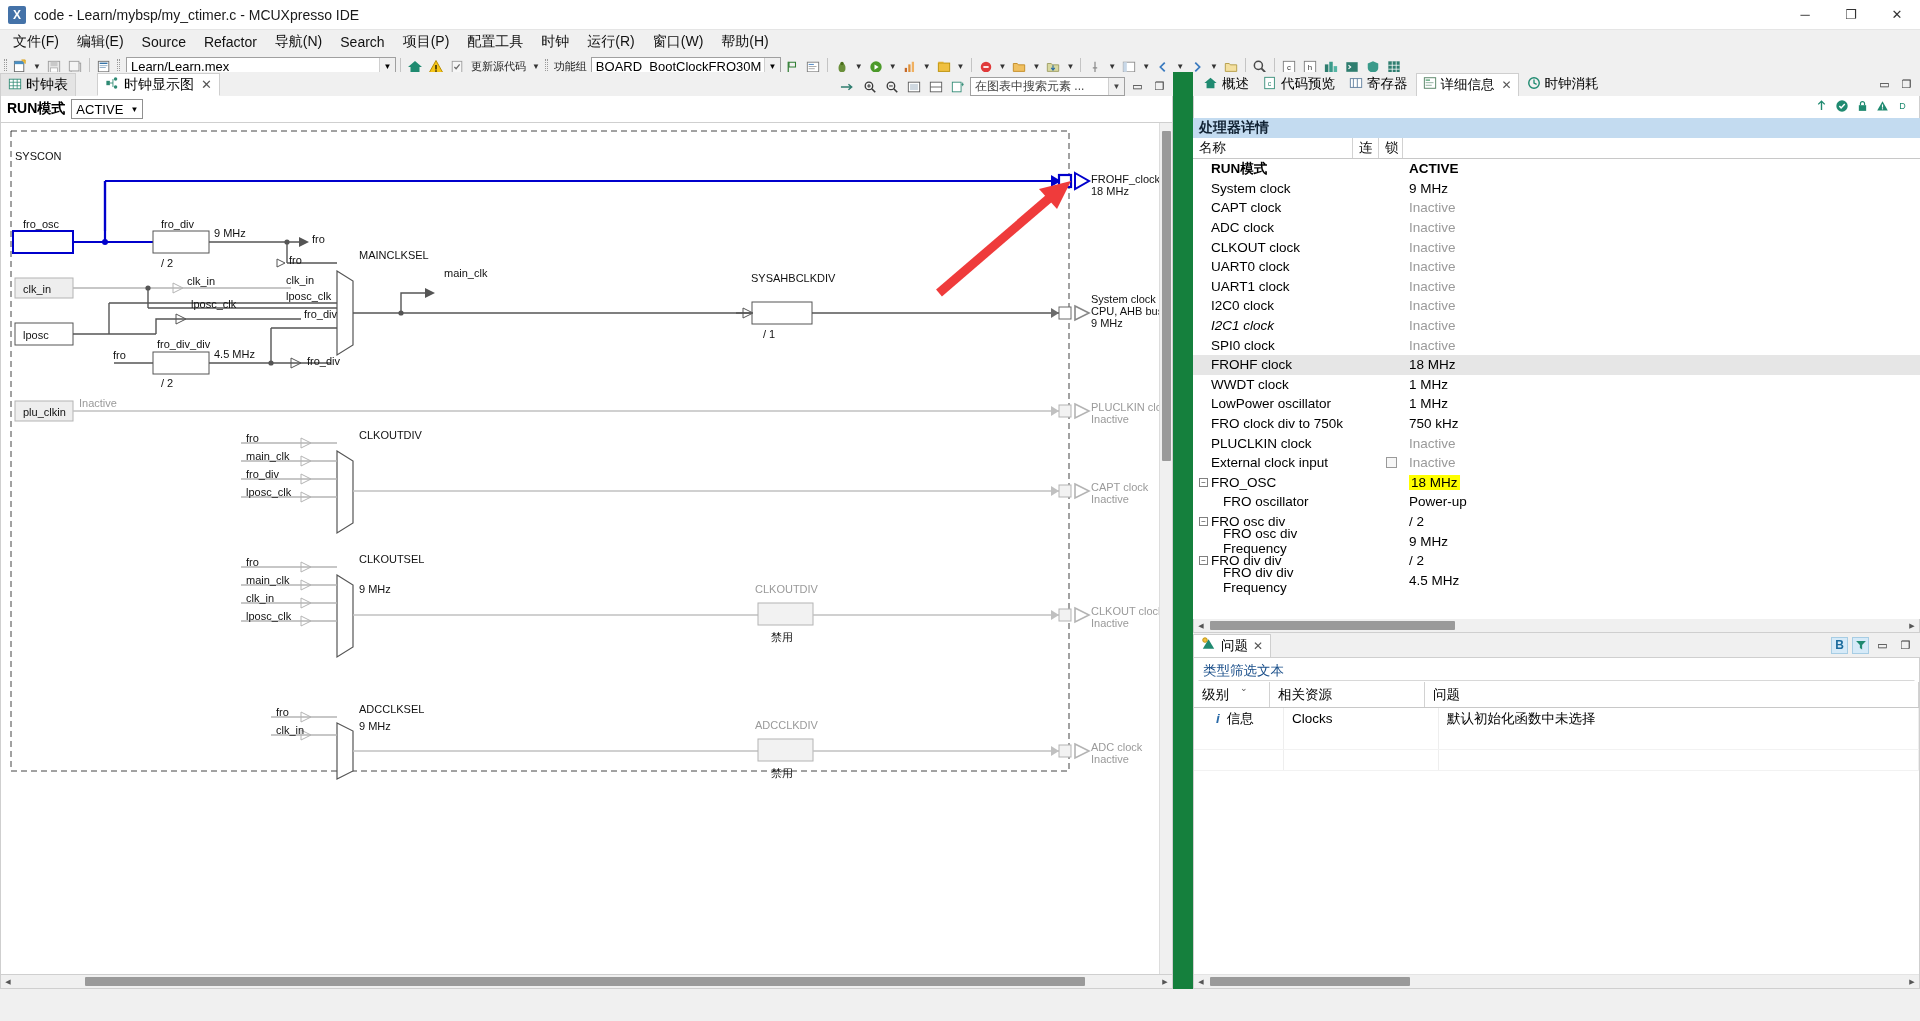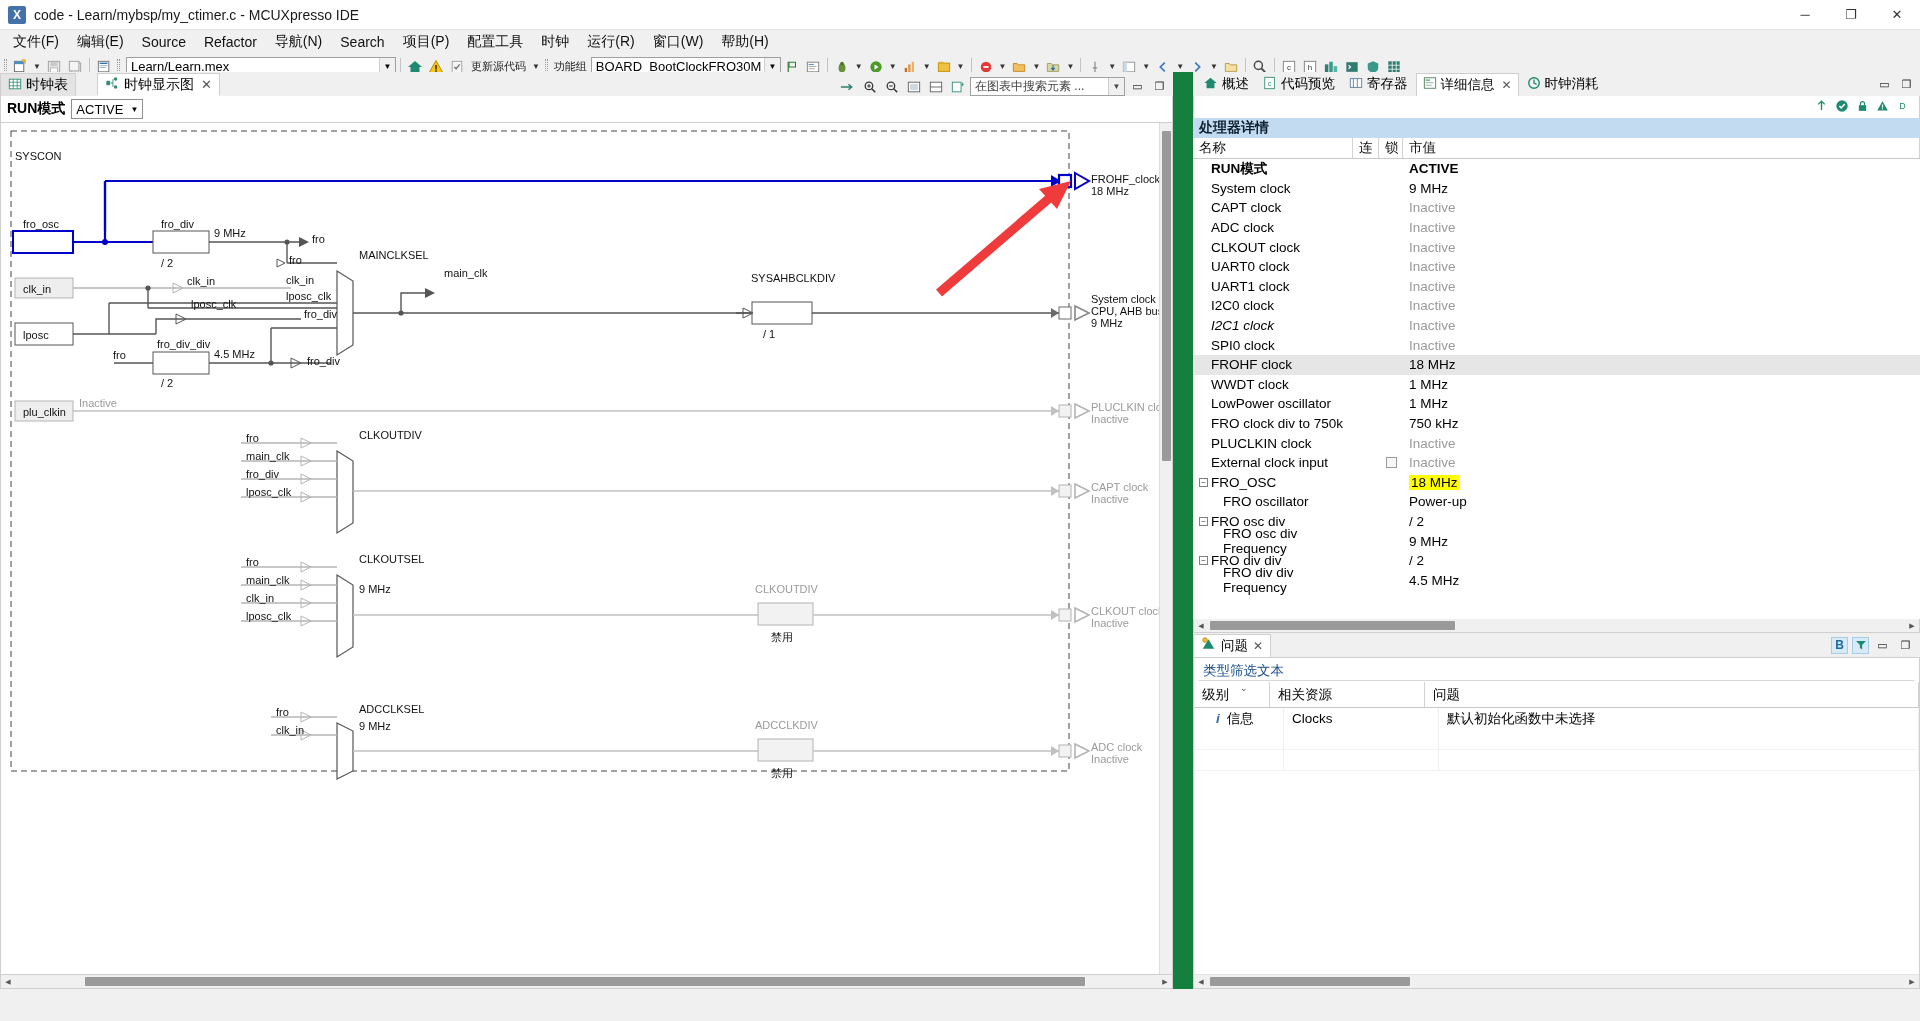--- a/index.html
+++ b/index.html
@@ -754,21 +754,20 @@
             </svg>
         </span>
       </div>
 
       <div class="pd-header">处理器详情</div>
 
       <div class="tbl-head">
         <div class="th" style="width:160px;">名称</div>
         <div class="th" style="width:26px;">连</div>
         <div class="th" style="width:24px;">锁</div>
-        <div class="th" style="flex:1;">市值</div>
       </div>
 
       <div class="tbl-body" id="details-rows" style="height:460px;">
           <div class="trow bold">
             <div class="c-name" style="padding-left: 18px;">
               <span>RUN模式</span>
             </div>
             <div class="c-link"></div>
             <div class="c-lock"></div>
             <div class="c-val">ACTIVE</div>

